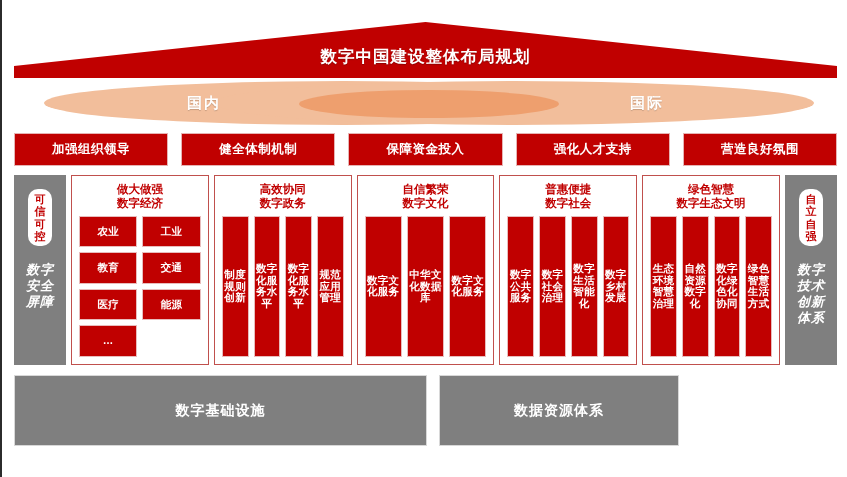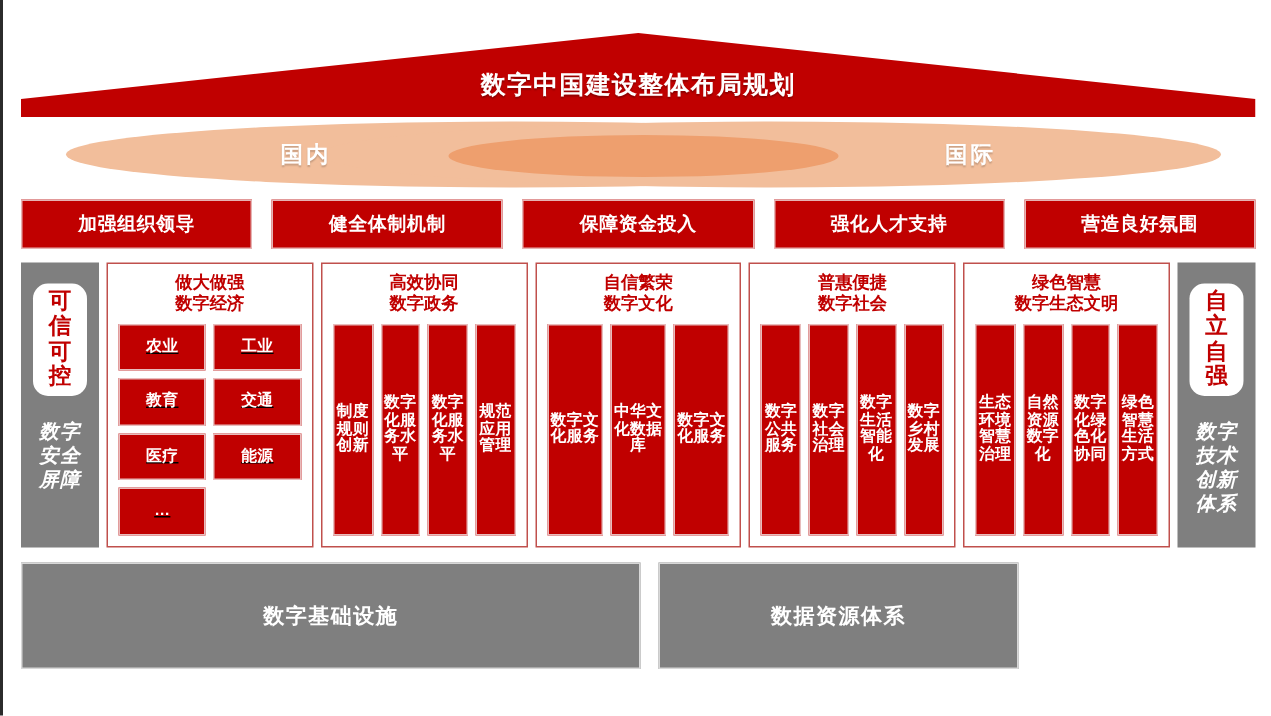--- a/index.html
+++ b/index.html
@@ -49,41 +49,41 @@
   
   .middle{
     position:absolute;left:12px;top:175px;width:823px;height:190px;
     display:flex;gap:5px;box-sizing:border-box;
   }
   .side{
     width:52px;background:#7f7f7f;display:flex;flex-direction:column;
     align-items:center;padding-top:14px;box-sizing:border-box;flex:none;
   }
   .side-badge{
-    background:#ffffff;color:#C00000;font-size:15px;font-weight:bold;
+    background:#ffffff;color:#C00000;font-size:11px;font-weight:bold;
     line-height:1.12;text-align:center;padding:4px 6px;
-    width:36px;box-sizing:border-box;border-radius:10px;
+    width:24px;box-sizing:border-box;border-radius:10px;
   }
   .side-title{
     margin-top:16px;color:#ffffff;font-size:13px;font-weight:bold;
     line-height:1.22;text-align:center;letter-spacing:1px;font-style:italic;
   }
 
   .pillars{flex:1;display:flex;gap:5px;}
   .pillar{
     flex:1;background:#ffffff;border:1.5px solid #C0504D;
     display:flex;flex-direction:column;align-items:stretch;
     padding:6px 7px 7px 7px;box-sizing:border-box;
   }
   .pillar-head{
     color:#C00000;font-size:11.5px;font-weight:bold;text-align:center;
     line-height:1.25;margin-bottom:5px;white-space:pre-line;
   }
   .tiles{flex:1;display:flex;flex-direction:row;gap:5px;}
-  .tiles.grid2{flex-direction:row;flex-wrap:wrap;align-content:stretch;text-decoration:underline;}
+  .tiles.grid2{flex-direction:row;flex-wrap:wrap;align-content:stretch;}
   .tile{
     background:#C00000;border:1px solid #e8bcbc;
     display:flex;align-items:center;justify-content:center;
     color:#ffffff;font-size:10.5px;font-weight:bold;letter-spacing:.3px;
     box-sizing:border-box;flex:1;text-align:center;line-height:1.1;
   }
   .tiles.grid2 .tile{flex:0 0 calc(50% - 2.5px);height:calc(25% - 3.75px);}
 
   
   .foundation{

